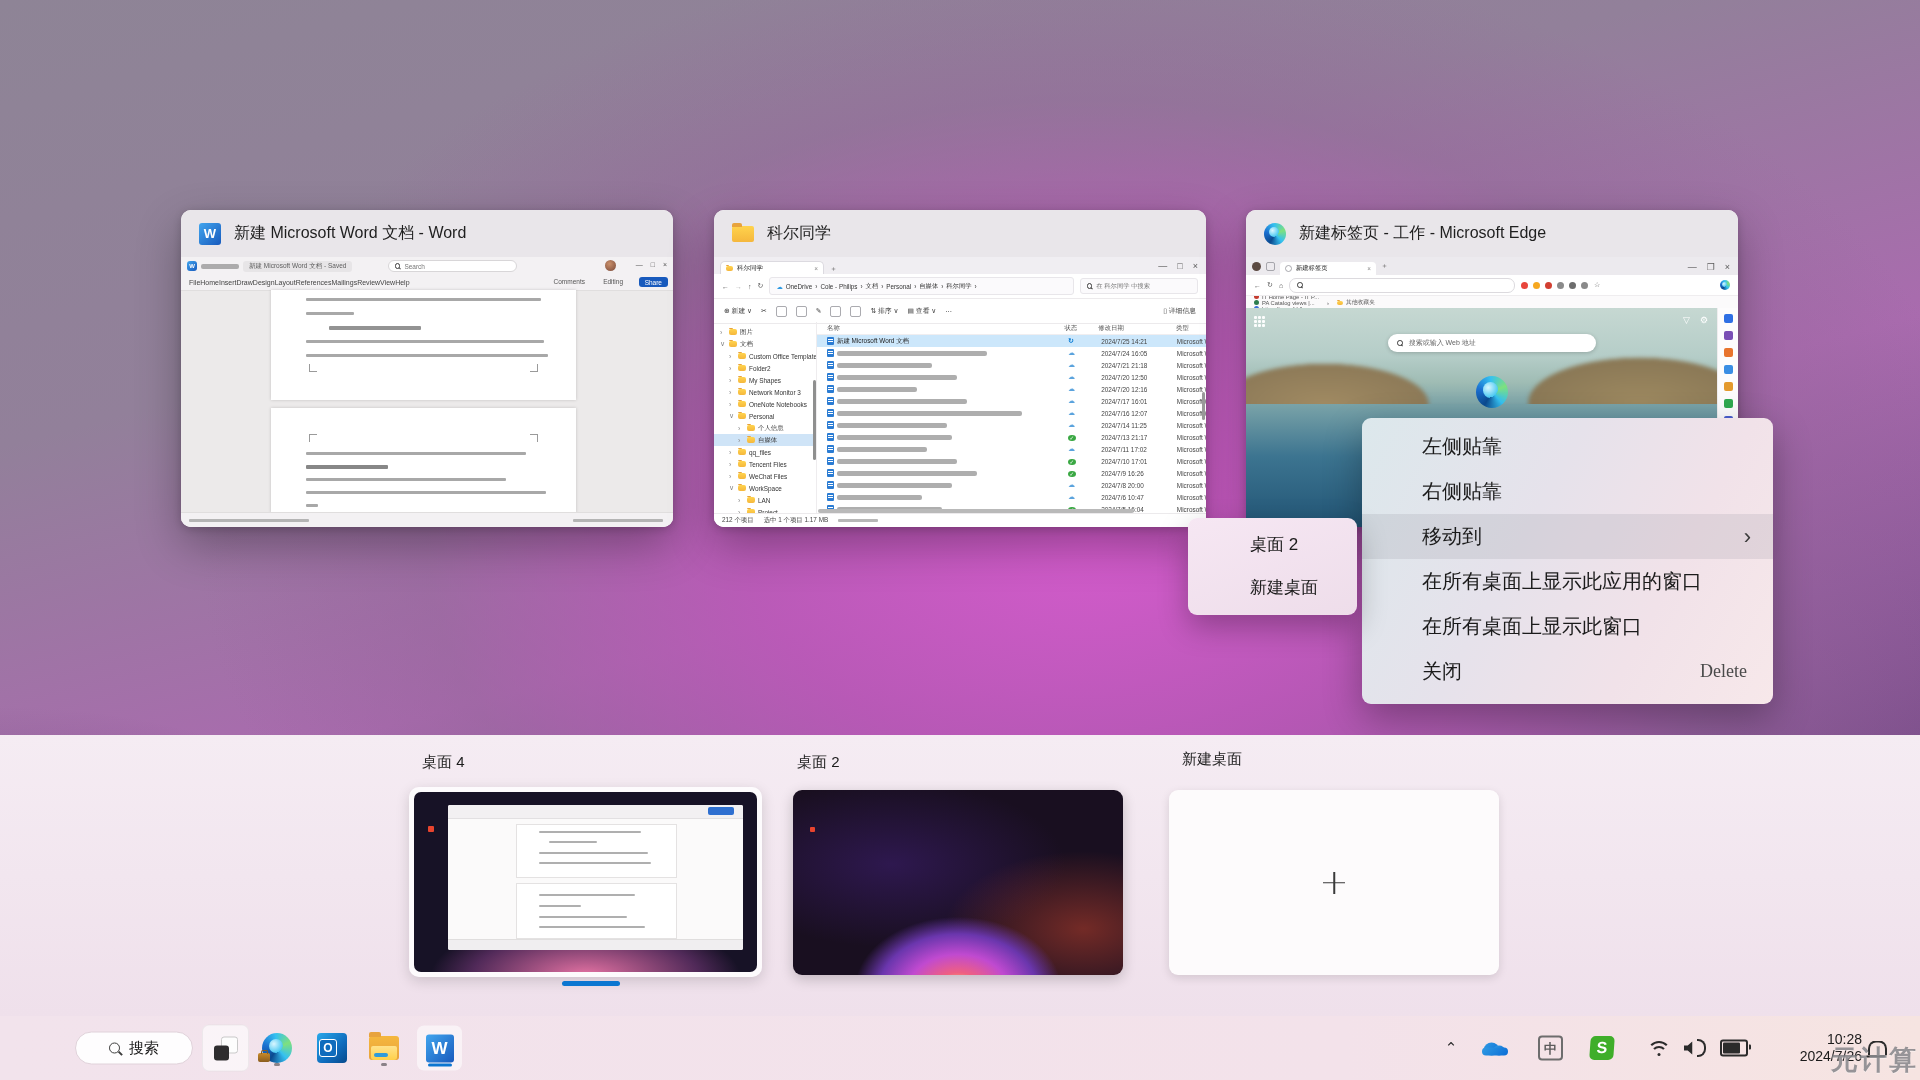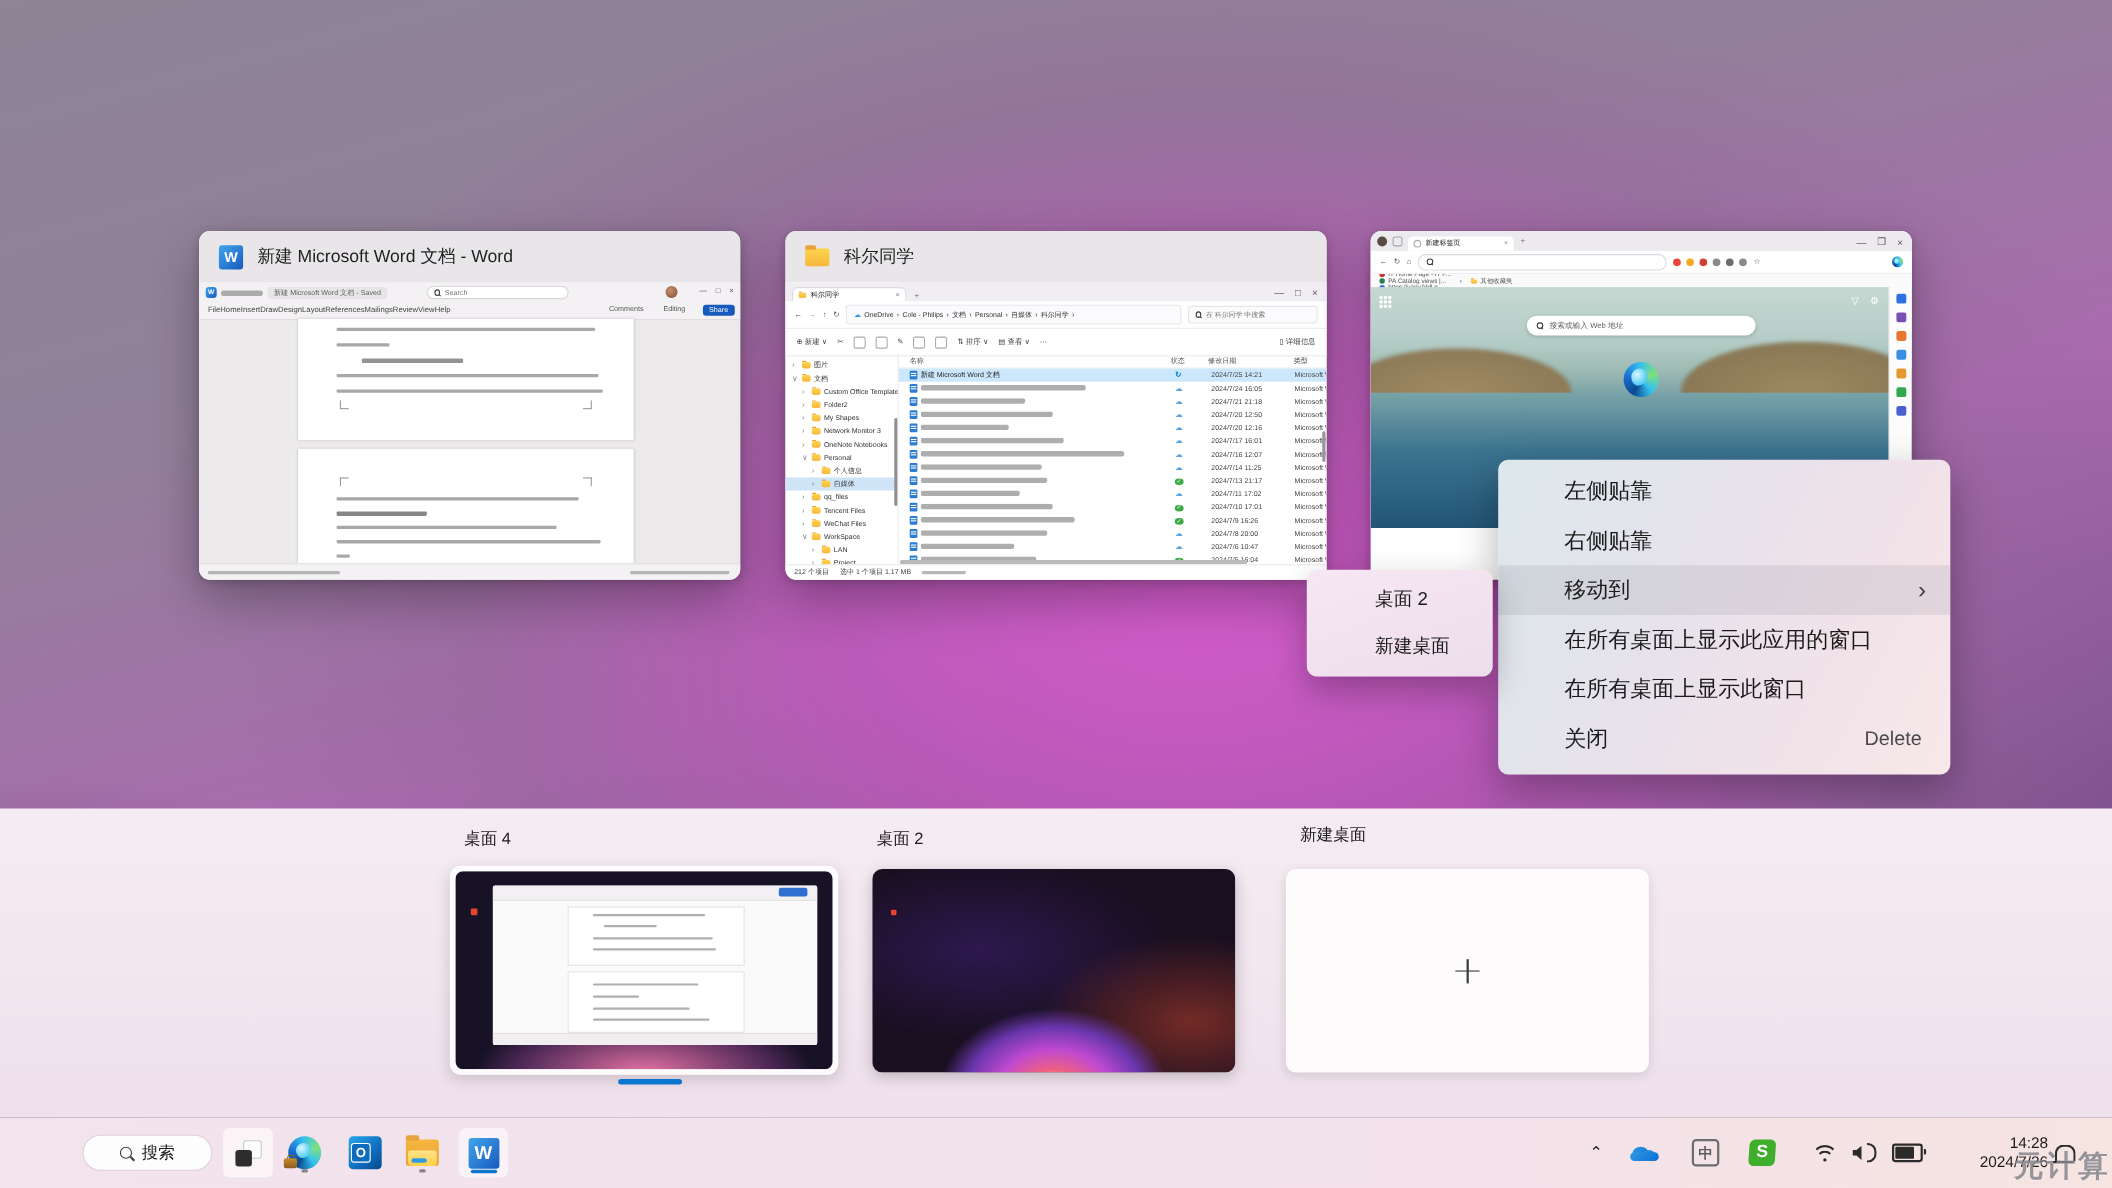--- a/index.html
+++ b/index.html
@@ -25,21 +25,21 @@
   .edge-ic::after{content:"";position:absolute;left:22%;top:20%;width:48%;height:48%;border-radius:50%;background:radial-gradient(circle at 35% 35%,#d9f6ff,#49c9f2 70%,transparent 71%);}
   .folder-ic{position:relative;background:linear-gradient(180deg,#ffd34d,#f5b73d);border-radius:2px;}
   .folder-ic::before{content:"";position:absolute;top:-18%;left:0;width:45%;height:25%;background:#e8a33d;border-radius:2px 2px 0 0;}
   
   #ctx{left:1362px;top:418px;width:411px;height:286px;border-radius:9px;
     background:linear-gradient(118deg,#dce8ec 0%,#e6e2eb 40%,#f1e2e9 70%,#f7e8ea 100%);
     box-shadow:0 14px 38px rgba(0,0,0,.30);padding:6px 0;box-sizing:border-box;font-size:20px;}
   .ctx-it{height:45px;display:flex;align-items:center;padding:0 26px 0 60px;position:relative;}
   .ctx-it.hl{background:rgba(110,110,125,.14);}
   .ctx-chev{position:absolute;right:22px;color:#3c3c3c;font-size:22px;}
-  .ctx-sc{position:absolute;right:26px;color:#4a4a4a;font-size:18px;}
+  .ctx-sc{position:absolute;right:26px;color:#4a4a4a;font-size:18px;font-family:Liberation Serif, serif;}
   #sub{left:1188px;top:518px;width:169px;height:97px;border-radius:9px;
     background:linear-gradient(160deg,#f6e7f3,#eeddea);box-shadow:0 12px 30px rgba(0,0,0,.28);
     padding:5px 0;box-sizing:border-box;font-size:17px;}
   .sub-it{height:43px;display:flex;align-items:center;padding-left:62px;}
   
   #strip{left:0;top:735px;width:1920px;height:281px;background:linear-gradient(180deg,#f5ecf3,#efe0eb);}
   .dt-label{font-size:15px;color:#1c1c1c;}
   #dt1{left:409px;top:787px;width:353px;height:190px;background:rgba(255,255,255,.82);border-radius:10px;padding:5px;box-sizing:border-box;box-shadow:0 4px 14px rgba(0,0,0,.15);}
   #dt1 .shot{width:100%;height:100%;border-radius:7px;position:relative;overflow:hidden;
     background:radial-gradient(60% 42% at 50% 102%, rgba(240,120,170,.95), rgba(150,70,150,.45) 55%, rgba(25,16,38,0) 75%),#171226;}
@@ -494,20 +494,24 @@
       <span class="x-hscroll"></span>
       <div class="x-status">
         <span>212 个项目</span>
         <span>选中 1 个项目 1.17 MB</span>
         <i class="ln" style="position:static;width:40px;height:3px;background:#9f9f9f;"></i>
       </div>
     </div>
   </div>
 
   <div class="abs card" id="w-edge">
+    <div class="titlebar">
+      <span class="edge-ic" style="width:22px;height:22px;"></span>
+      <span class="tb-title">新建标签页 - 工作 - Microsoft Edge</span>
+    </div>
     <div class="e-chrome">
       <div class="e-tabs">
         <span style="width:9px;height:9px;border-radius:50%;background:#5b4a42;"></span>
         <span class="tool-sq" style="width:7px;height:7px;"></span>
         <span class="e-tab">
           <span class="tool-sq" style="width:5px;height:5px;border-radius:50%;"></span>
           <span>新建标签页</span>
             <span style="margin-left:auto;color:#888;">×</span>
         </span>
         <span style="color:#666;">＋</span>
@@ -718,21 +722,21 @@
     <span class="tb-ic" style="left:1684px;display:flex;">
         <span class="spk"></span>
         <span class="spk-arc"></span>
       </span>
     <span class="tb-ic" style="left:1720px;">
         <span class="batt">
           <i></i>
         </span>
       </span>
     <span class="abs" id="clock">
-      <div>14:28</div>
+      <div>10:28</div>
       <div>2024/7/26</div>
     </span>
     <span class="tb-ic" style="left:1868px;">
         <span class="bell"></span>
       </span>
   </div>
   <div class="abs" id="wm">元计算</div>
 </div>
 
 </body></html>

